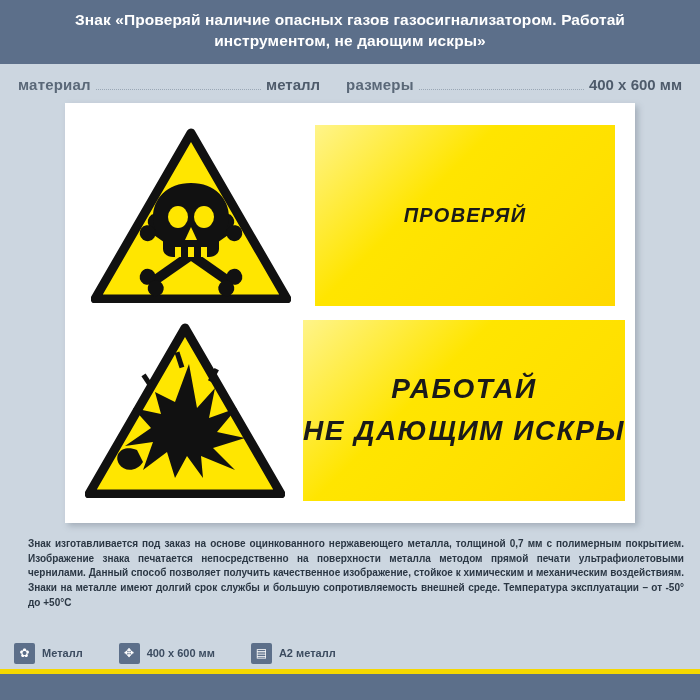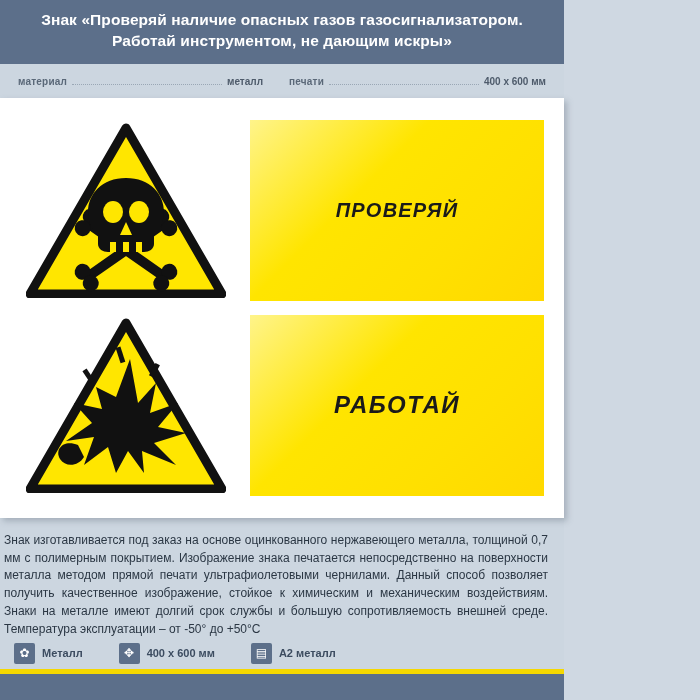--- a/index.html
+++ b/index.html
@@ -3,21 +3,21 @@
 <meta charset="utf-8">
 <style>
   * { box-sizing: border-box; margin: 0; padding: 0; }
   html, body {
     width: 700px; height: 700px;
     font-family: "Liberation Sans", sans-serif;
     background: #cfd8e2;
     overflow: hidden;
   }
   .page {
-    width: 564px; height: 700px;
+    width: 700px; height: 700px;
     background: #ccd6e0;
     position: relative;
     display: flex;
     flex-direction: column;
   }
   
   .header {
     background: #5c6f8a;
     color: #ffffff;
     padding: 10px 22px 12px 22px;
@@ -27,21 +27,21 @@
     font-size: 15.5px;
     font-weight: bold;
     line-height: 1.35;
     letter-spacing: 0.1px;
   }
   
   .spec-row {
     display: flex;
     align-items: baseline;
     padding: 12px 18px 10px 18px;
-    font-size: 10px;
+    font-size: 15px;
     color: #5a6878;
     font-weight: bold;
   }
   .spec-label { white-space: nowrap; letter-spacing: .2px; }
   .spec-dots {
     flex: 1;
     border-bottom: 1.5px dotted #9aa7b5;
     margin: 0 5px 3px 5px;
     height: 1px;
   }
@@ -91,32 +91,32 @@
   }
   .text-cell .line {
     font-weight: bold;
     font-style: italic;
     font-size: 20px;
     letter-spacing: 1.2px;
     line-height: 1.42;
     white-space: nowrap;
   }
   .text-cell.big .line {
-    font-size: 24px;
+    font-size: 28px;
     letter-spacing: 1.5px;
     line-height: 1.5;
   }
   
   .body-text {
-    padding: 14px 16px 10px 4px;
-    font-size: 12px;
+    padding: 14px 16px 10px 28px;
+    font-size: 10px;
     line-height: 1.48;
     color: #2b3744;
     text-align: justify;
-    font-weight: normal;
+    font-weight: bold;
   }
   
   .footer-strip {
     position: absolute;
     left: 0; right: 0; bottom: 26px;
     height: 5px;
     background: #f5d800;
   }
   .footer {
     position: absolute;
@@ -164,21 +164,21 @@
 
   <div class="header">
     <div class="header-title">Знак «Проверяй наличие опасных газов газосигнализатором. Работай инструментом, не дающим искры»</div>
   </div>
 
   <div class="spec-row">
     <span class="spec-label">материал</span>
     <span class="spec-dots"></span>
     <span class="spec-val">металл</span>
     <span class="spec-gap"></span>
-    <span class="spec-label">печати</span>
+    <span class="spec-label">размеры</span>
     <span class="spec-dots"></span>
     <span class="spec-val">400 x 600 мм</span>
   </div>
 
   <div class="sign-wrap">
     <div class="sign">
 
       <div class="sign-row">
         <div class="tri-cell">
           <svg width="200" height="176" viewBox="0 0 200 176">
@@ -229,20 +229,21 @@
                 <path d="M0,0 C-14,-6 -24,4 -18,14 C-13,22 0,22 6,12 Z"></path>
               </g>
               <rect x="92" y="30" width="5" height="16" transform="rotate(-18 94 38)"></rect>
               <rect x="126" y="46" width="5" height="14" transform="rotate(28 128 53)"></rect>
               <rect x="60" y="52" width="5" height="14" transform="rotate(-34 62 59)"></rect>
             </g>
           </svg>
         </div>
         <div class="text-cell big">
           <div class="line">РАБОТАЙ</div>
+          <div class="line">НЕ ДАЮЩИМ ИСКРЫ</div>
         </div>
       </div>
 
     </div>
   </div>
 
   <div class="body-text">Знак изготавливается под заказ на основе оцинкованного нержавеющего металла, толщиной 0,7 мм с полимерным покрытием. Изображение знака печатается непосредственно на поверхности металла методом прямой печати ультрафиолетовыми чернилами. Данный способ позволяет получить качественное изображение, стойкое к химическим и механическим воздействиям. Знаки на металле имеют долгий срок службы и большую сопротивляемость внешней среде. Температура эксплуатации – от -50° до +50°С</div>
 
   <div class="footer-items">
     <div class="f-item">

